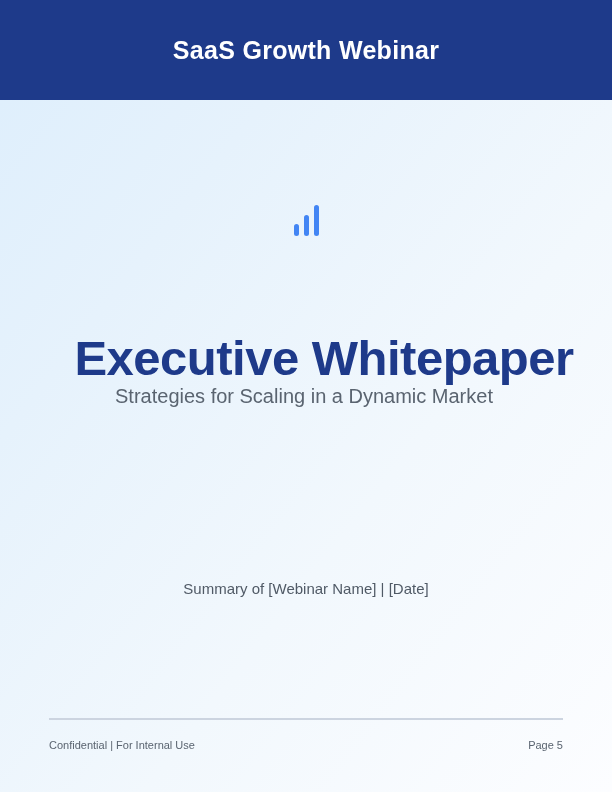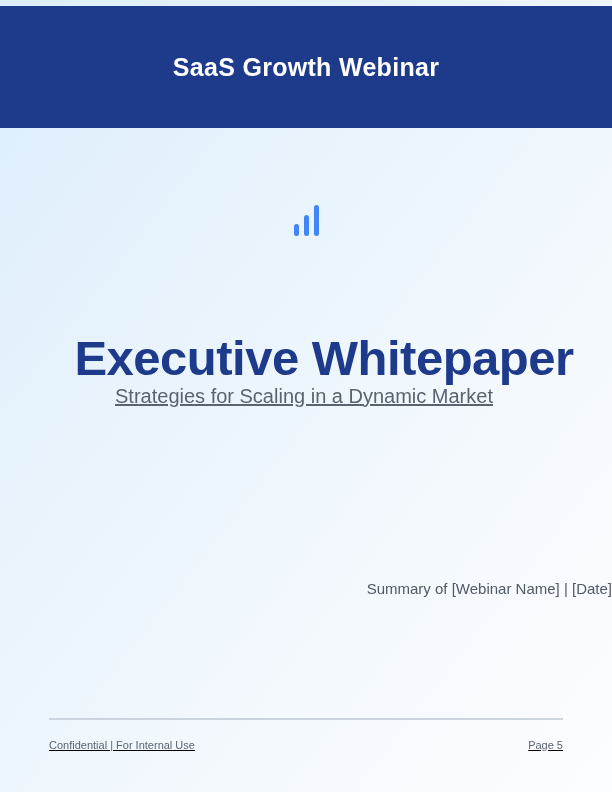--- a/index.html
+++ b/index.html
@@ -21,26 +21,25 @@
     background: linear-gradient(128deg, #ddeefc 0%, #e6f2fc 28%, #f2f8fd 62%, #fcfdff 100%);
     overflow: hidden;
   }
 
   
   .header-band {
     position: absolute;
     top: 0;
     left: 0;
     width: 612px;
-    height: 122px;
+    height: 100px;
     background: #1e3a8a;
     display: flex;
     align-items: center;
     justify-content: center;
-    margin-top: 6px;
   }
   .header-title {
     color: #ffffff;
     font-size: 25px;
     font-weight: bold;
     letter-spacing: 0.3px;
     line-height: 1;
     margin: 0;
     padding: 0;
     text-align: center;
@@ -88,37 +87,35 @@
     color: #1e3a8a;
     letter-spacing: -0.5px;
   }
   .doc-subtitle {
     margin: -16px 8px 0 0;
     padding: 0 0 0 4px;
     font-size: 20px;
     font-weight: normal;
     color: #5a6470;
     line-height: 1.2;
-    text-decoration: underline;
   }
 
   
   .meta-block {
     position: absolute;
     top: 578px;
     left: 0;
     width: 612px;
     text-align: center;
   }
   .meta-line-1 {
     margin: 0;
     font-size: 15px;
     color: #505a66;
     line-height: 1.5;
-    text-align: right;
   }
   .meta-line-2 {
     margin: 7px 0 0 0;
     font-size: 13.5px;
     color: #505a66;
     line-height: 1.5;
   }
 
   
   .footer {
@@ -130,21 +127,20 @@
   .footer-rule {
     width: 100%;
     height: 1.5px;
     background: #ccd4e0;
     margin: 0 0 19px 0;
   }
   .footer-row {
     display: flex;
     justify-content: space-between;
     align-items: baseline;
-    text-decoration: underline;
   }
   .footer-left, .footer-right {
     font-size: 11px;
     color: #5a6470;
     white-space: nowrap;
   }
 </style>
 </head>
 <body>
 

